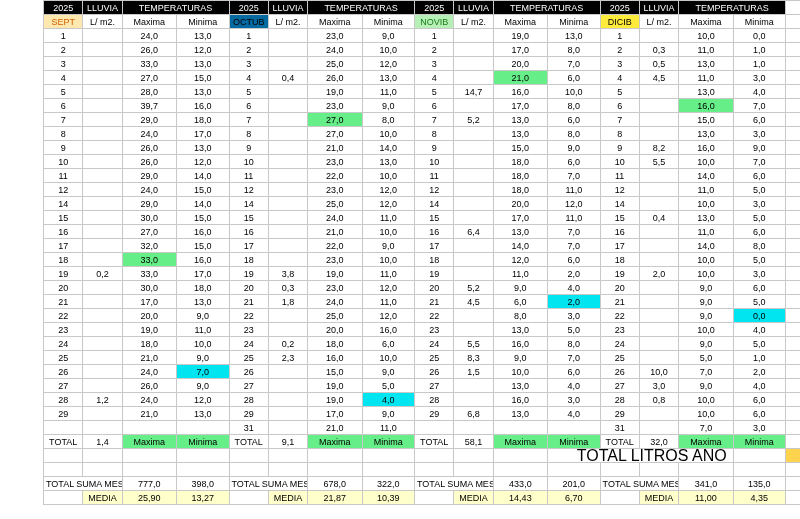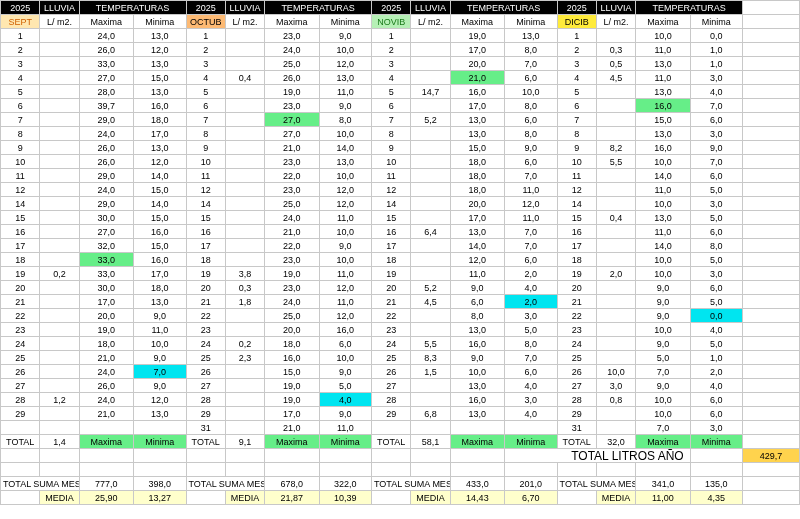--- a/index.html
+++ b/index.html
@@ -8,20 +8,21 @@
     background: #ffffff;
     font-family: "Liberation Sans", sans-serif;
     font-size: 9px;
     color: #000000;
   }
   .sheet {
     width: 800px;
     height: 519px;
     position: relative;
     overflow: hidden;
+    padding-left: 43px;
   }
   table.grid {
     border-collapse: collapse;
     table-layout: fixed;
     width: 800px;
   }
   table.grid td, table.grid th {
     border: 1px solid #c8c8c8;
     height: 14px;
     padding: 0 2px;
@@ -40,21 +41,21 @@
   }
   .hdr {
     background: #ffffff;
     font-size: 8.5px;
   }
   .monthname {
     font-weight: bold;
     font-size: 9px;
   }
   .m-sept { background: #ffe7b0; color: #d06000; }
-  .m-octub { background: #fdba74; color: #000000; }
+  .m-octub { background: #0369a1; color: #000000; }
   .m-novib { background: #b6f0b6; color: #1a7a1a; }
   .m-dicib { background: #ffeb3b; color: #000000; }
   .num { text-align: right; padding-right: 4px; }
   .day { text-align: center; }
   .green { background: #66ee88; }
   .cyan { background: #00e5f0; }
   .sep { border-left: 2px solid #999; }
   .rowsep { border-top: 2px solid #999; }
   .total-row td { font-weight: bold; font-size: 9px; }
   .maxlabel { background: #66ee88; font-weight: normal; font-size: 8.5px; }
@@ -702,21 +703,21 @@
           <td class="noborder"></td>
           <td class="noborder"></td>
           <td class="noborder"></td>
           <td class="noborder"></td>
           <td class="noborder"></td>
           <td class="noborder"></td>
           <td class="noborder"></td>
           <td class="noborder"></td>
           <td class="noborder"></td>
           <td class="noborder"></td>
-          <td class="noborder bold" colspan="4" style="text-align: right; padding-right: 6px; font-size: 12px;">TOTAL LITROS AÑO</td>
+          <td class="noborder bold" colspan="4" style="text-align: right; padding-right: 6px; font-size: 16px;">TOTAL LITROS AÑO</td>
           <td class="noborder"></td>
           <td class="yellowbox">429,7</td>
         </tr>
         <tr>
           <td class="noborder"></td>
           <td class="noborder"></td>
           <td class="noborder"></td>
           <td class="noborder"></td>
           <td class="noborder"></td>
           <td class="noborder"></td>

